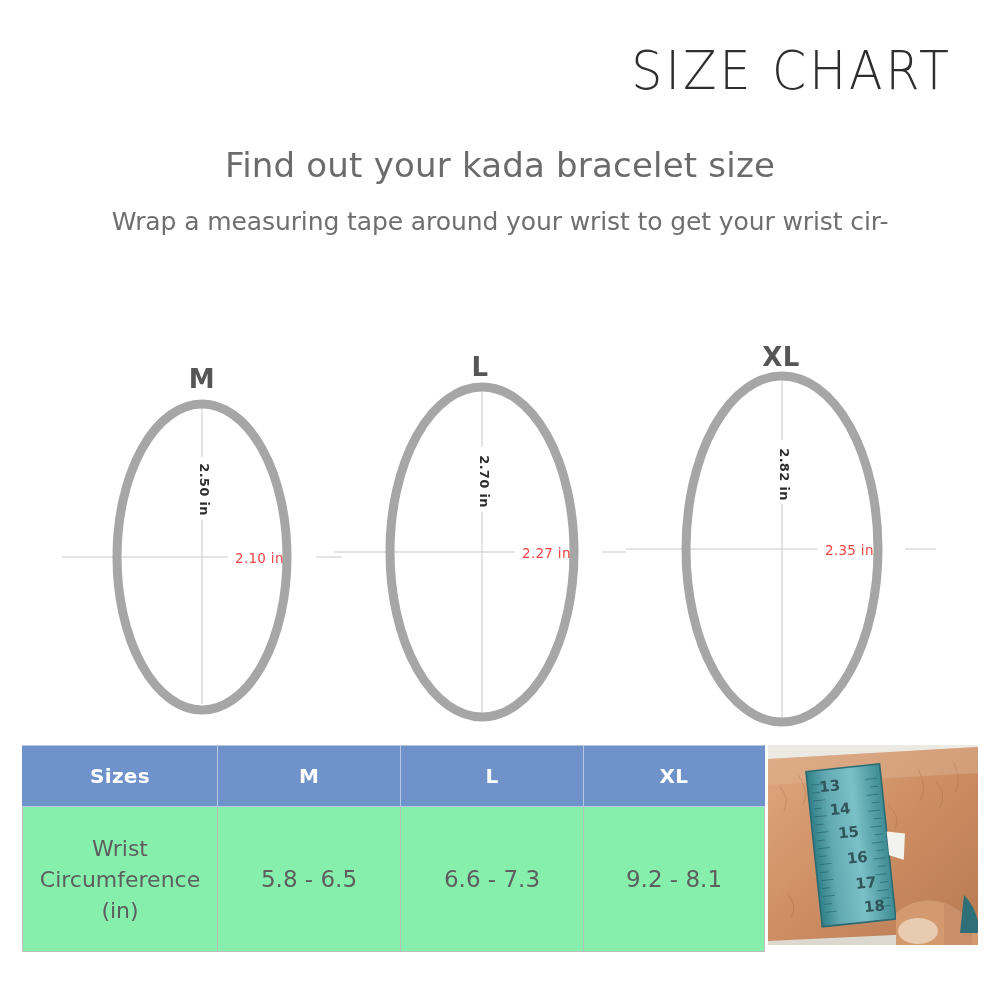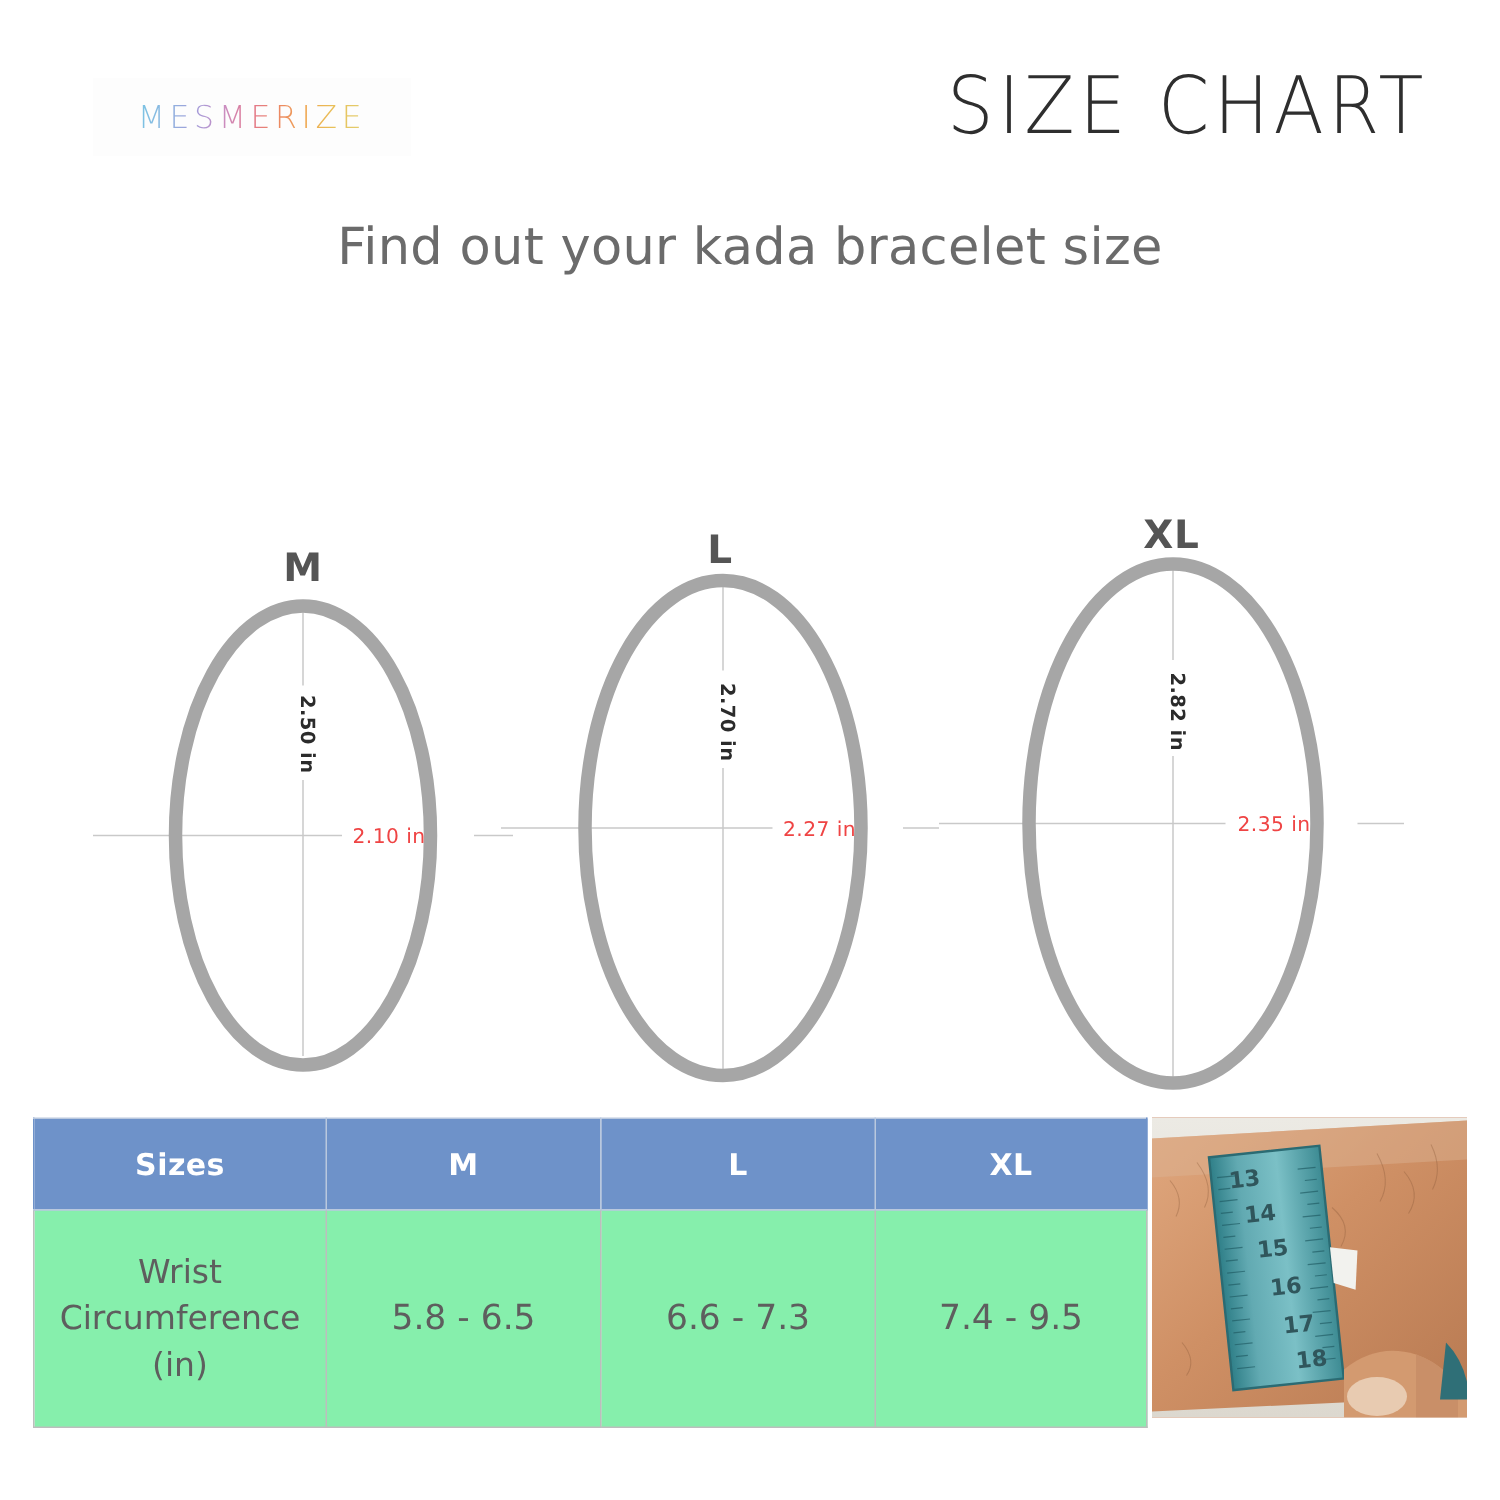--- a/index.html
+++ b/index.html
@@ -193,33 +193,28 @@
     overflow: hidden;
     background: #c98f6e;
   }
   #photo svg { display: block; }
 </style>
 </head>
 <body>
 
 <div id="header">
 
-  <div id="logo-wrap">
-    <div id="logo-glow"></div>
-    <div id="logo-card">
-      <span id="logo-text">MESMERIZE</span>
-    </div>
-  </div>
 
   <div id="size-chart-title">SIZE CHART</div>
 </div>
 
 <div id="intro">
   <div id="intro-heading">Find out your kada bracelet size</div>
   <div id="intro-body">
+    <div>Wrap a measuring tape around your wrist to get your wrist cir-</div>
   </div>
 </div>
 
 <div id="ovals">
 
   <div class="oval-unit" style="left:58px; width:288px; height:390px;">
     <div class="oval-label" style="top:12px;">M</div>
     <svg class="oval-svg" width="288" height="390" viewBox="0 0 288 390" style="top:0;">
       <line x1="144" y1="50" x2="144" y2="105" stroke="#c9c9c9" stroke-width="1"></line>
       <line x1="144" y1="168" x2="144" y2="352" stroke="#c9c9c9" stroke-width="1"></line>
@@ -269,21 +264,21 @@
   </thead>
   <tbody>
     <tr>
       <td class="label-cell">
         <div>Wrist</div>
         <div>Circumference</div>
         <div>(in)</div>
       </td>
       <td>5.8 - 6.5</td>
       <td>6.6 - 7.3</td>
-      <td>7.4 - 9.5</td>
+      <td>9.2 - 8.1</td>
     </tr>
   </tbody>
 </table>
 
 <div id="photo">
   <svg width="210" height="200" viewBox="0 0 210 200">
     <defs>
       <linearGradient id="skin" x1="0" y1="0" x2="1" y2="1">
         <stop offset="0%" stop-color="#e0a87f"></stop>
         <stop offset="45%" stop-color="#cf9065"></stop>

